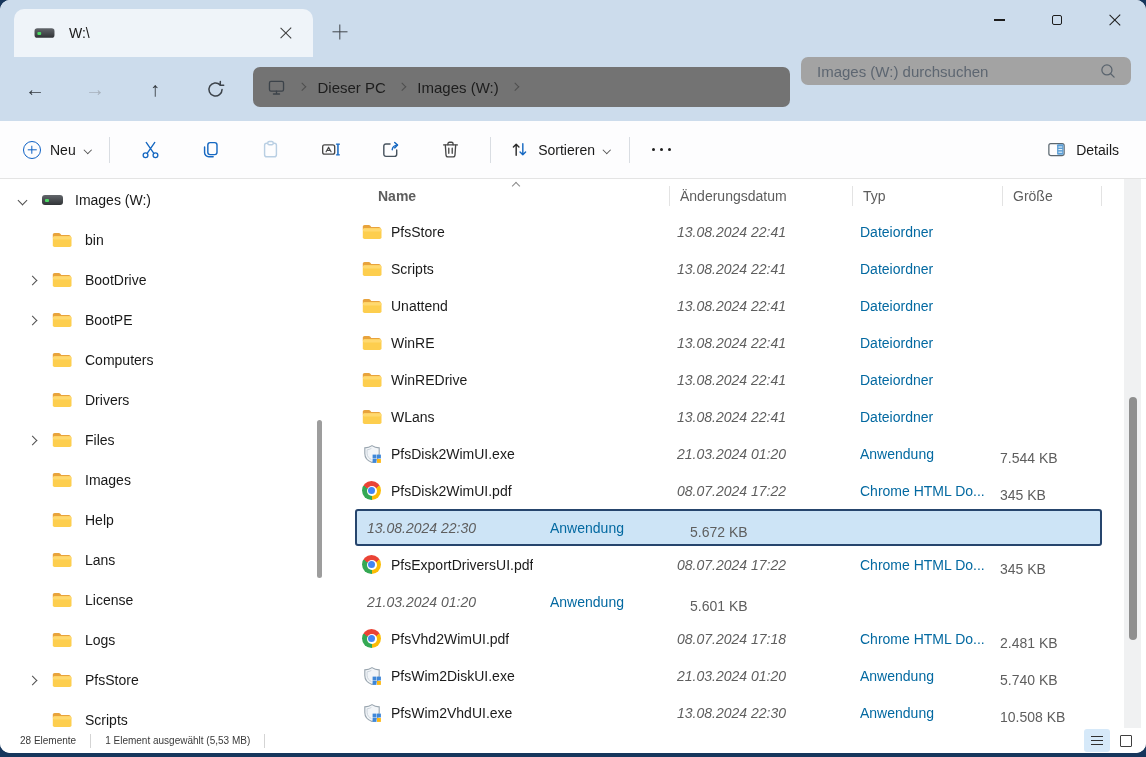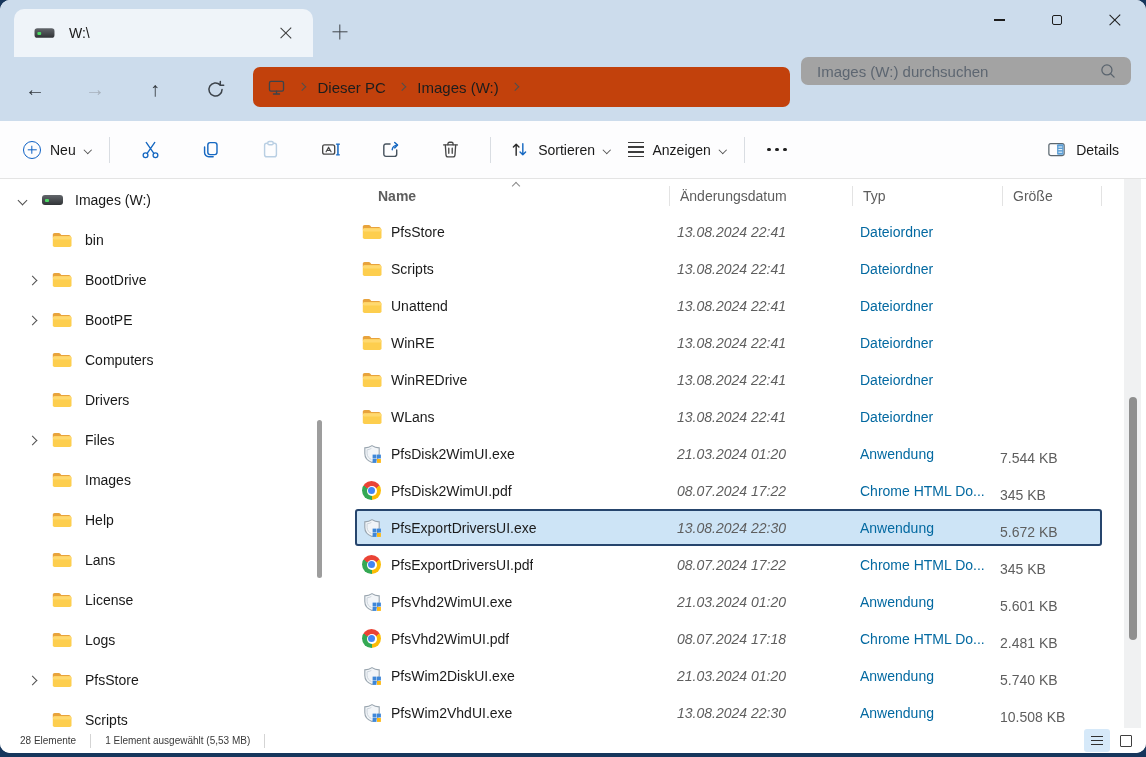--- a/index.html
+++ b/index.html
@@ -27,21 +27,21 @@
   .wc{width:58px;height:40px;display:flex;align-items:center;justify-content:center;}
   .ic-min{width:11px;height:1.4px;background:#1c1c1c;}
   .ic-max{width:10px;height:10px;border:1.4px solid #1c1c1c;border-radius:2px;}
   .wc .x-icon::before,.wc .x-icon::after{background:#1c1c1c;}
 
   
   .navbar{height:64px;background:#ccdcec;position:relative;flex:0 0 auto;}
   .nav-btns{position:absolute;left:5px;top:0;height:100%;display:flex;align-items:center;}
   .nav-btn{width:60px;text-align:center;font-size:20px;color:#33393f;display:flex;justify-content:center;align-items:center;}
   .nav-btn.disabled{color:#a7b1bc;}
-  .addressbar{position:absolute;left:253px;top:10px;width:537px;height:40px;background:#c2410c;
+  .addressbar{position:absolute;left:253px;top:10px;width:537px;height:40px;background:#737373;
     border-radius:7px;display:flex;align-items:center;padding:0 14px;gap:13px;text-align:right;}
   .crumb{font-size:15px;color:#1d1d1d;}
   .searchbar{position:absolute;left:801px;top:0;width:330px;height:28px;background:#a3a3a3;
     border-radius:7px;display:flex;align-items:center;padding:0 14px;}
   .searchbar input{flex:1;border:none;outline:none;background:transparent;font-size:15px;color:#1d1d1d;
     font-family:"Liberation Sans",sans-serif;}
   .searchbar input::placeholder{color:#5d6671;opacity:1;}
 
   
   .chev{display:inline-block;width:7px;height:7px;border-right:1.4px solid #4f4f4f;border-bottom:1.4px solid #4f4f4f;}
@@ -233,30 +233,20 @@
     </div>
     <i class="tb-sep"></i>
     <div class="tb-btn">
       <svg width="19" height="19" viewBox="0 0 20 20" fill="none" stroke-linecap="round" stroke-linejoin="round">
         <path d="M6.5 16 V4.5 M6.5 4.5 L3.6 7.4 M6.5 4.5 l2.9 2.9" stroke="#2b2b2b" stroke-width="1.5"></path>
         <path d="M13.5 4 V15.5 M13.5 15.5 l-2.9 -2.9 M13.5 15.5 l2.9 -2.9" stroke="#1668c1" stroke-width="1.5"></path>
       </svg>
       <span class="tb-label">Sortieren</span>
       <i class="chev d sm"></i>
     </div>
-    <div class="tb-btn">
-      <span class="lines">
-          <i></i>
-          <i></i>
-          <i></i>
-          <i></i>
-        </span>
-      <span class="tb-label">Anzeigen</span>
-      <i class="chev d sm"></i>
-    </div>
     <i class="tb-sep"></i>
     <div class="dots">
         <i></i>
         <i></i>
         <i></i>
       </div>
     <div class="tb-btn details-btn">
       <svg width="21" height="21" viewBox="0 0 22 22">
         <rect x="3" y="4.8" width="16" height="12.5" rx="2" fill="none" stroke="#5b6770" stroke-width="1.3"></rect>
         <rect x="11.6" y="5.6" width="6.7" height="10.9" rx="1" fill="#5c9fd6"></rect>
@@ -554,66 +544,36 @@
               <span class="f-icon">
                 <span class="chrome-shape"></span>
               </span>
               <span class="f-name">PfsDisk2WimUI.pdf</span>
             </div>
             <div class="c-date">08.07.2024 17:22</div>
             <div class="c-type">Chrome HTML Do...</div>
             <div class="c-size">345 KB</div>
           </div>
           <div class="file-row selected">
-            <div class="c-name">
-              <span class="f-icon">
-                <svg width="20" height="20" viewBox="0 0 20 20">
-                  <path d="M10 1.6 C8 3 5.2 3.8 2.8 3.9 V9.5 c0 4.6 3.4 7.6 7.2 8.9 3.8-1.3 7.2-4.3 7.2-8.9 V3.9 C14.8 3.8 12 3 10 1.6z" fill="#f2f5f8" stroke="#98a4ae" stroke-width="1.1"></path>
-                  <path d="M9.4 4.4 C8.2 5.2 6.6 5.7 5.1 5.8 V9.4 c0 3 2 5.1 4.3 6.1" fill="none" stroke="#c3ccd4" stroke-width="0.8"></path>
-                  <g>
-                    <rect x="10.6" y="10.6" width="3.9" height="3.9" fill="#3f87d8"></rect>
-                    <rect x="15" y="10.6" width="3.9" height="3.9" fill="#3f87d8"></rect>
-                    <rect x="10.6" y="15" width="3.9" height="3.9" fill="#3f87d8"></rect>
-                    <rect x="15" y="15" width="3.9" height="3.9" fill="#fdb814"></rect>
-                  </g>
-                </svg>
-              </span>
-              <span class="f-name">PfsExportDriversUI.exe</span>
-            </div>
             <div class="c-date">13.08.2024 22:30</div>
             <div class="c-type">Anwendung</div>
             <div class="c-size">5.672 KB</div>
           </div>
           <div class="file-row">
             <div class="c-name">
               <span class="f-icon">
                 <span class="chrome-shape"></span>
               </span>
               <span class="f-name">PfsExportDriversUI.pdf</span>
             </div>
             <div class="c-date">08.07.2024 17:22</div>
             <div class="c-type">Chrome HTML Do...</div>
             <div class="c-size">345 KB</div>
           </div>
           <div class="file-row">
-            <div class="c-name">
-              <span class="f-icon">
-                <svg width="20" height="20" viewBox="0 0 20 20">
-                  <path d="M10 1.6 C8 3 5.2 3.8 2.8 3.9 V9.5 c0 4.6 3.4 7.6 7.2 8.9 3.8-1.3 7.2-4.3 7.2-8.9 V3.9 C14.8 3.8 12 3 10 1.6z" fill="#f2f5f8" stroke="#98a4ae" stroke-width="1.1"></path>
-                  <path d="M9.4 4.4 C8.2 5.2 6.6 5.7 5.1 5.8 V9.4 c0 3 2 5.1 4.3 6.1" fill="none" stroke="#c3ccd4" stroke-width="0.8"></path>
-                  <g>
-                    <rect x="10.6" y="10.6" width="3.9" height="3.9" fill="#3f87d8"></rect>
-                    <rect x="15" y="10.6" width="3.9" height="3.9" fill="#3f87d8"></rect>
-                    <rect x="10.6" y="15" width="3.9" height="3.9" fill="#3f87d8"></rect>
-                    <rect x="15" y="15" width="3.9" height="3.9" fill="#fdb814"></rect>
-                  </g>
-                </svg>
-              </span>
-              <span class="f-name">PfsVhd2WimUI.exe</span>
-            </div>
             <div class="c-date">21.03.2024 01:20</div>
             <div class="c-type">Anwendung</div>
             <div class="c-size">5.601 KB</div>
           </div>
           <div class="file-row">
             <div class="c-name">
               <span class="f-icon">
                 <span class="chrome-shape"></span>
               </span>
               <span class="f-name">PfsVhd2WimUI.pdf</span>

